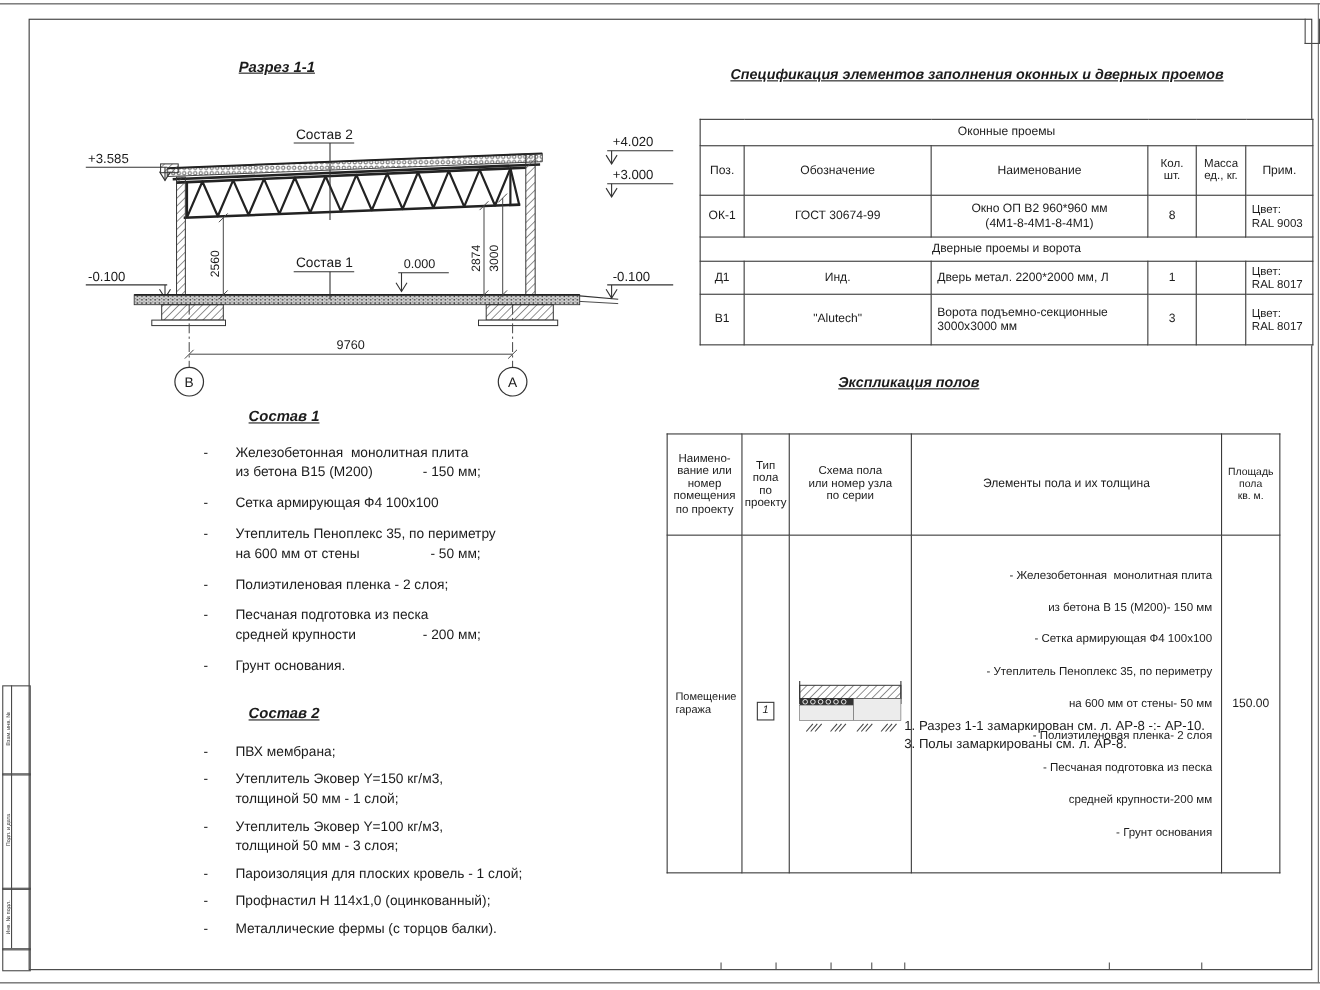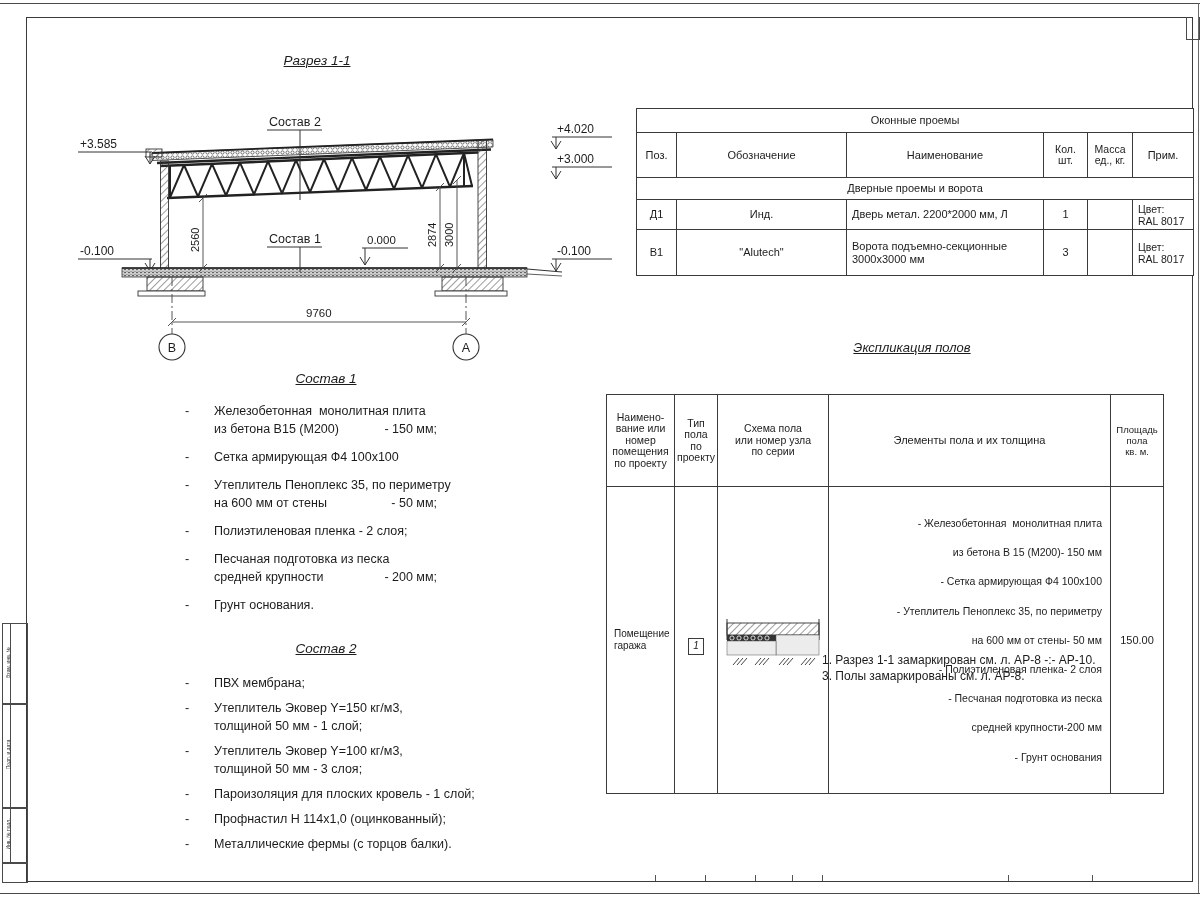--- a/index.html
+++ b/index.html
@@ -11,21 +11,21 @@
   .outer-right{left:1198px;top:3px;width:0;height:890px;border-left:1px solid #6a6a6a;}
   .frame{left:26px;top:17px;width:1165px;height:863px;border:1.6px solid #3a3a3a;}
   .bottom-line2{left:0;top:893px;width:1200px;height:0;border-top:1.2px solid #4a4a4a;}
   .btick{top:875px;width:0;height:6px;border-left:1px solid #555;}
   .corner-box{left:1186px;top:17px;width:12px;height:22px;border:1px solid #4a4a4a;border-top:none;}
   .stamp-outline{left:2px;width:24px;border:1px solid #4a4a4a;}
   .stamp-vline{left:10px;width:0;border-left:1px solid #4a4a4a;}
   .stamp-label{font-size:5px;color:#333;transform:rotate(-90deg);transform-origin:left top;
                left:4px;height:8px;line-height:8px;text-align:center;white-space:nowrap;}
   
-  .h-title{font-style:italic;font-weight:normal;text-align:center;}
+  .h-title{font-style:italic;font-weight:bold;}
   .h-title span{text-decoration:underline;}
   
   .slist{width:252px;}
   .sitem{display:flex;margin-bottom:10px;}
   .sitem .dash{width:29px;font-size:12.5px;line-height:18px;}
   .sitem .lines{width:223px;}
   .ln{display:flex;justify-content:space-between;font-size:12.5px;line-height:18px;text-align:right;}
   .ln .t{white-space:pre;}
   .ln .v{white-space:pre;}
   
@@ -327,20 +327,23 @@
     <div class="sitem" style="margin-bottom:7px;">
         <span class="dash">-</span>
         <span class="lines">
       <span class="ln">
             <span class="t">Металлические фермы (с торцов балки).</span>
           </span>
         </span>
     </div>
   </div>
 
+  <div class="abs h-title" style="left:664px;top:60px;width:512px;font-size:13px;">
+    <span>Спецификация элементов заполнения оконных и дверных проемов</span>
+  </div>
 
   <table class="gt spec" style="left:636px;top:108px;width:557px;">
     <colgroup>
         <col style="width:40px;">
         <col style="width:170px;">
         <col style="width:197px;">
         <col style="width:44px;">
         <col style="width:45px;">
         <col style="width:61px;">
       </colgroup>
@@ -350,20 +353,30 @@
     </tr>
     <tr style="height:45px;">
       <th>Поз.</th>
       <th>Обозначение</th>
       <th>Наименование</th>
       <th class="fs10">Кол.
 шт.</th>
       <th class="fs10">Масса
 ед., кг.</th>
       <th>Прим.</th>
+    </tr>
+    <tr style="height:38px;">
+      <td>ОК-1</td>
+      <td>ГОСТ 30674-99</td>
+      <td>Окно ОП В2 960*960 мм
+(4М1-8-4М1-8-4М1)</td>
+      <td>8</td>
+      <td></td>
+      <td class="note-cell">Цвет:
+RAL 9003</td>
     </tr>
     <tr style="height:22px;">
       <td colspan="6">Дверные проемы и ворота</td>
     </tr>
     <tr style="height:30px;">
       <td>Д1</td>
       <td>Инд.</td>
       <td class="al">Дверь метал. 2200*2000 мм, Л</td>
       <td>1</td>
       <td></td>

